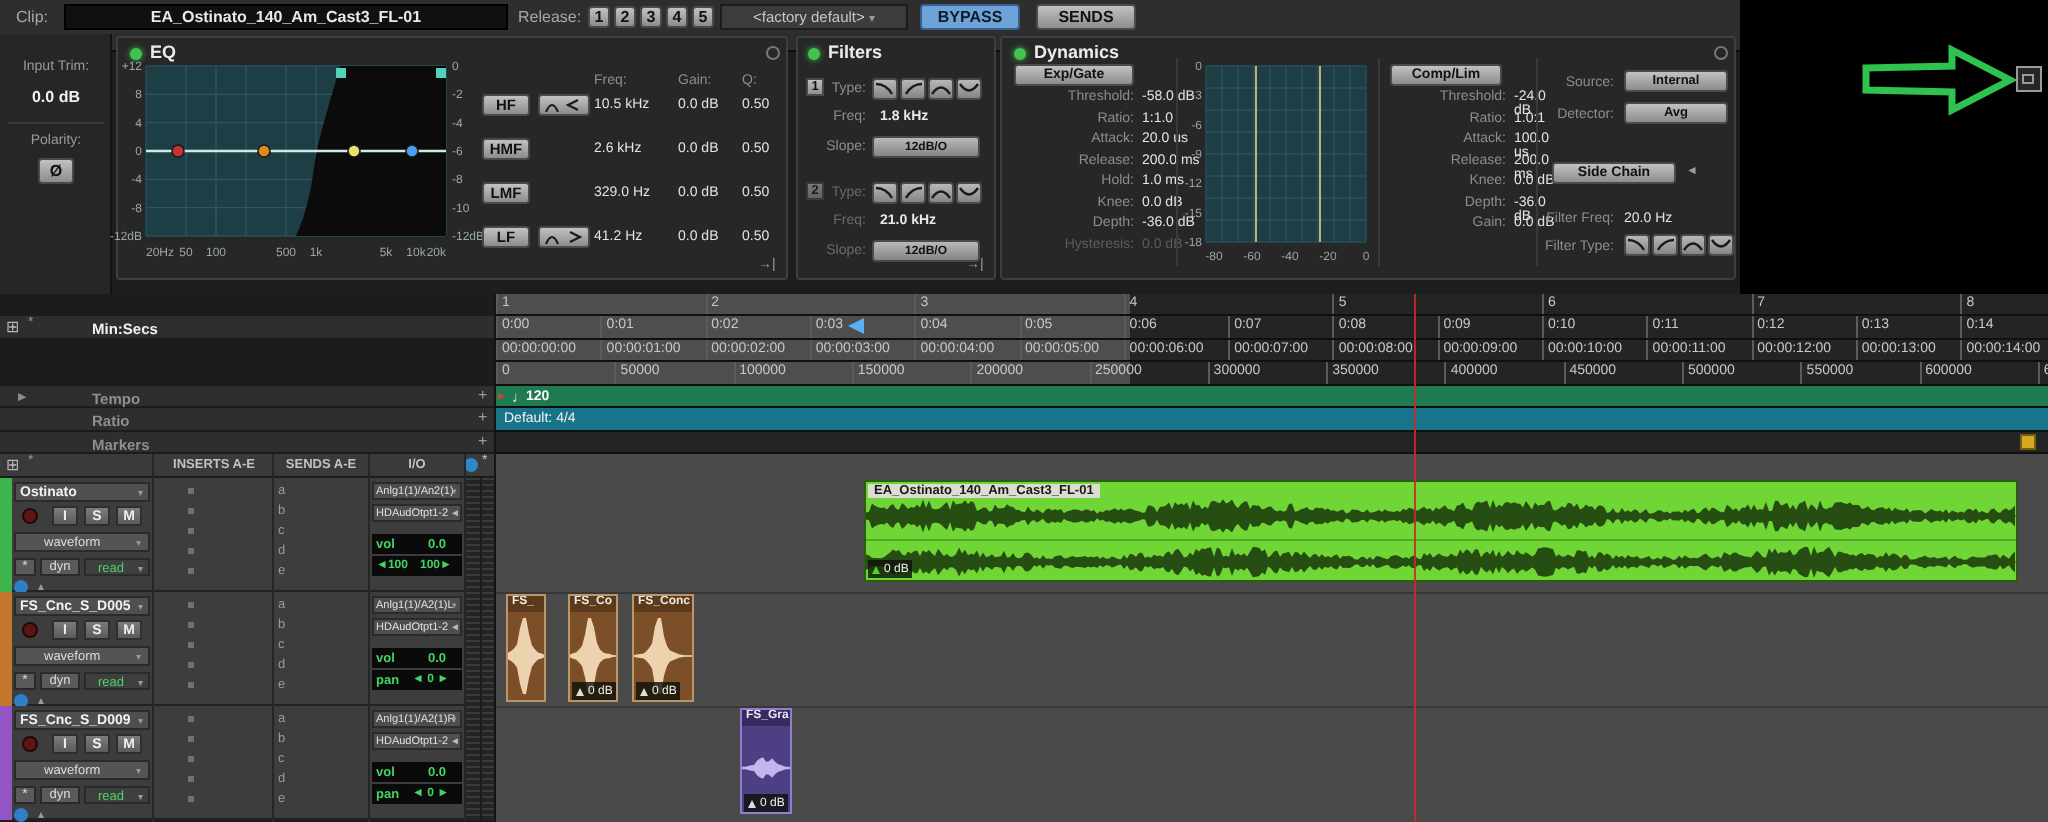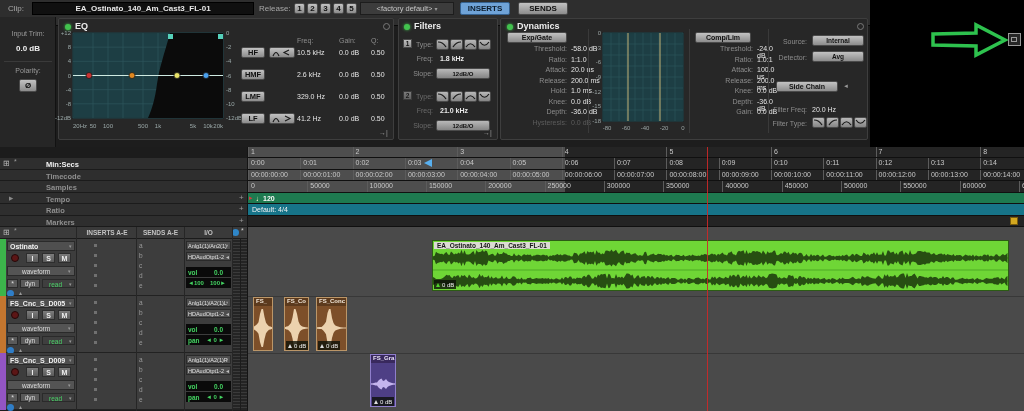--- a/index.html
+++ b/index.html
@@ -35,21 +35,21 @@
           <div style="position: absolute; left: 0px; top: 0px; width: 11px; height: 11px; background: linear-gradient(rgb(194, 194, 194), rgb(140, 140, 140)); border: 1px solid rgb(74, 74, 74); border-radius: 2px; color: rgb(17, 17, 17); font-size: 8px; font-weight: bold; text-align: center; line-height: 10px;">1</div>
           <div style="position: absolute; left: 13px; top: 0px; width: 11px; height: 11px; background: linear-gradient(rgb(194, 194, 194), rgb(140, 140, 140)); border: 1px solid rgb(74, 74, 74); border-radius: 2px; color: rgb(17, 17, 17); font-size: 8px; font-weight: bold; text-align: center; line-height: 10px;">2</div>
           <div style="position: absolute; left: 26px; top: 0px; width: 11px; height: 11px; background: linear-gradient(rgb(194, 194, 194), rgb(140, 140, 140)); border: 1px solid rgb(74, 74, 74); border-radius: 2px; color: rgb(17, 17, 17); font-size: 8px; font-weight: bold; text-align: center; line-height: 10px;">3</div>
           <div style="position: absolute; left: 39px; top: 0px; width: 11px; height: 11px; background: linear-gradient(rgb(194, 194, 194), rgb(140, 140, 140)); border: 1px solid rgb(74, 74, 74); border-radius: 2px; color: rgb(17, 17, 17); font-size: 8px; font-weight: bold; text-align: center; line-height: 10px;">4</div>
           <div style="position: absolute; left: 52px; top: 0px; width: 11px; height: 11px; background: linear-gradient(rgb(194, 194, 194), rgb(140, 140, 140)); border: 1px solid rgb(74, 74, 74); border-radius: 2px; color: rgb(17, 17, 17); font-size: 8px; font-weight: bold; text-align: center; line-height: 10px;">5</div>
         </div>
       <div class="abs" style="left:360px;top:2px;width:94px;height:13px;background:#3c3c3c;border:1px solid #1d1d1d;color:#c6c6c6;font-size:7.5px;text-align:center;line-height:12px">
         <span>&lt;factory default&gt;</span>
         <span class="ddw">▾</span>
       </div>
-      <div class="abs" style="left:460px;top:2px;width:50px;height:13px;background:#6fa3d8;border:1px solid #35618f;border-radius:2px;color:#0c1c2c;font-size:8px;font-weight:bold;text-align:center;line-height:12px">INSERTS</div>
+      <div class="abs" style="left:460px;top:2px;width:50px;height:13px;background:#6fa3d8;border:1px solid #35618f;border-radius:2px;color:#0c1c2c;font-size:8px;font-weight:bold;text-align:center;line-height:12px">BYPASS</div>
       <div class="abs btn" style="left:518px;top:2px;width:50px;height:13px;font-size:8px;line-height:12px">SENDS</div>
     </div>
 
     <div class="abs" style="left:0;top:17px;width:56px;height:130px;background:#262626;border-right:1px solid #121212">
       <div class="abs" style="left:0;top:13px;width:56px;text-align:center;color:#9a9a9a;font-size:7px">Input Trim:</div>
       <div class="abs" style="left:0;top:27px;width:56px;text-align:center;color:#efefef;font-size:8px;font-weight:bold">0.0 dB</div>
       <div class="abs" style="left:4px;top:44px;width:48px;height:1px;background:#3a3a3a"></div>
       <div class="abs" style="left:0;top:50px;width:56px;text-align:center;color:#9a9a9a;font-size:7px">Polarity:</div>
       <div class="abs btn" style="left:19px;top:62px;width:18px;height:13px;font-size:8px;line-height:12px">Ø</div>
     </div>
@@ -324,26 +324,20 @@
   <div class="abs" style="left:1008px;top:33px;width:13px;height:13px;border:1px solid #9a9a9a;background:#262626">
     <div class="abs" style="left:2px;top:3px;width:6px;height:5px;border:1px solid #9a9a9a"></div>
   </div>
 
   <div class="abs" id="edit-area" style="left:0;top:147px;width:1024px;height:264px;background:#1c1c1c">
       <div style="position: absolute; left: 0px; top: 11px; width: 248px; height: 12px; background: rgb(46, 46, 46); border-bottom: 1px solid rgb(27, 27, 27);">
         <span style="position: absolute; left: 3px; top: 1px; color: rgb(184, 184, 184); font-size: 8px;">⊞</span>
         <span style="position: absolute; left: 14px; top: 0px; color: rgb(153, 153, 153); font-size: 7px;">*</span>
         <span style="position: absolute; left: 46px; top: 2px; font-size: 7.5px; font-weight: bold; color: rgb(242, 242, 242);">Min:Secs</span>
       </div>
-      <div style="position: absolute; left: 0px; top: 23px; width: 248px; height: 11px; background: rgb(46, 46, 46); border-bottom: 1px solid rgb(27, 27, 27);">
-        <span style="position: absolute; left: 46px; top: 2px; font-size: 7.5px; font-weight: bold; color: rgb(143, 143, 143);">Timecode</span>
-      </div>
-      <div style="position: absolute; left: 0px; top: 34px; width: 248px; height: 12px; background: rgb(46, 46, 46); border-bottom: 1px solid rgb(27, 27, 27);">
-        <span style="position: absolute; left: 46px; top: 2px; font-size: 7.5px; font-weight: bold; color: rgb(143, 143, 143);">Samples</span>
-      </div>
       <div style="position: absolute; left: 0px; top: 46px; width: 248px; height: 11px; background: rgb(46, 46, 46); border-bottom: 1px solid rgb(27, 27, 27);">
         <span style="position: absolute; left: 9px; top: 2px; color: rgb(138, 138, 138); font-size: 5.5px;">▶</span>
         <span style="position: absolute; left: 46px; top: 2px; font-size: 7.5px; font-weight: bold; color: rgb(143, 143, 143);">Tempo</span>
         <span style="position: absolute; left: 239px; top: 0px; color: rgb(154, 154, 154); font-size: 8px;">+</span>
       </div>
       <div style="position: absolute; left: 0px; top: 57px; width: 248px; height: 12px; background: rgb(46, 46, 46); border-bottom: 1px solid rgb(27, 27, 27);">
         <span style="position: absolute; left: 46px; top: 2px; font-size: 7.5px; font-weight: bold; color: rgb(143, 143, 143);">Ratio</span>
         <span style="position: absolute; left: 239px; top: 0px; color: rgb(154, 154, 154); font-size: 8px;">+</span>
       </div>
       <div style="position: absolute; left: 0px; top: 69px; width: 248px; height: 11px; background: rgb(46, 46, 46); border-bottom: 1px solid rgb(27, 27, 27);">

